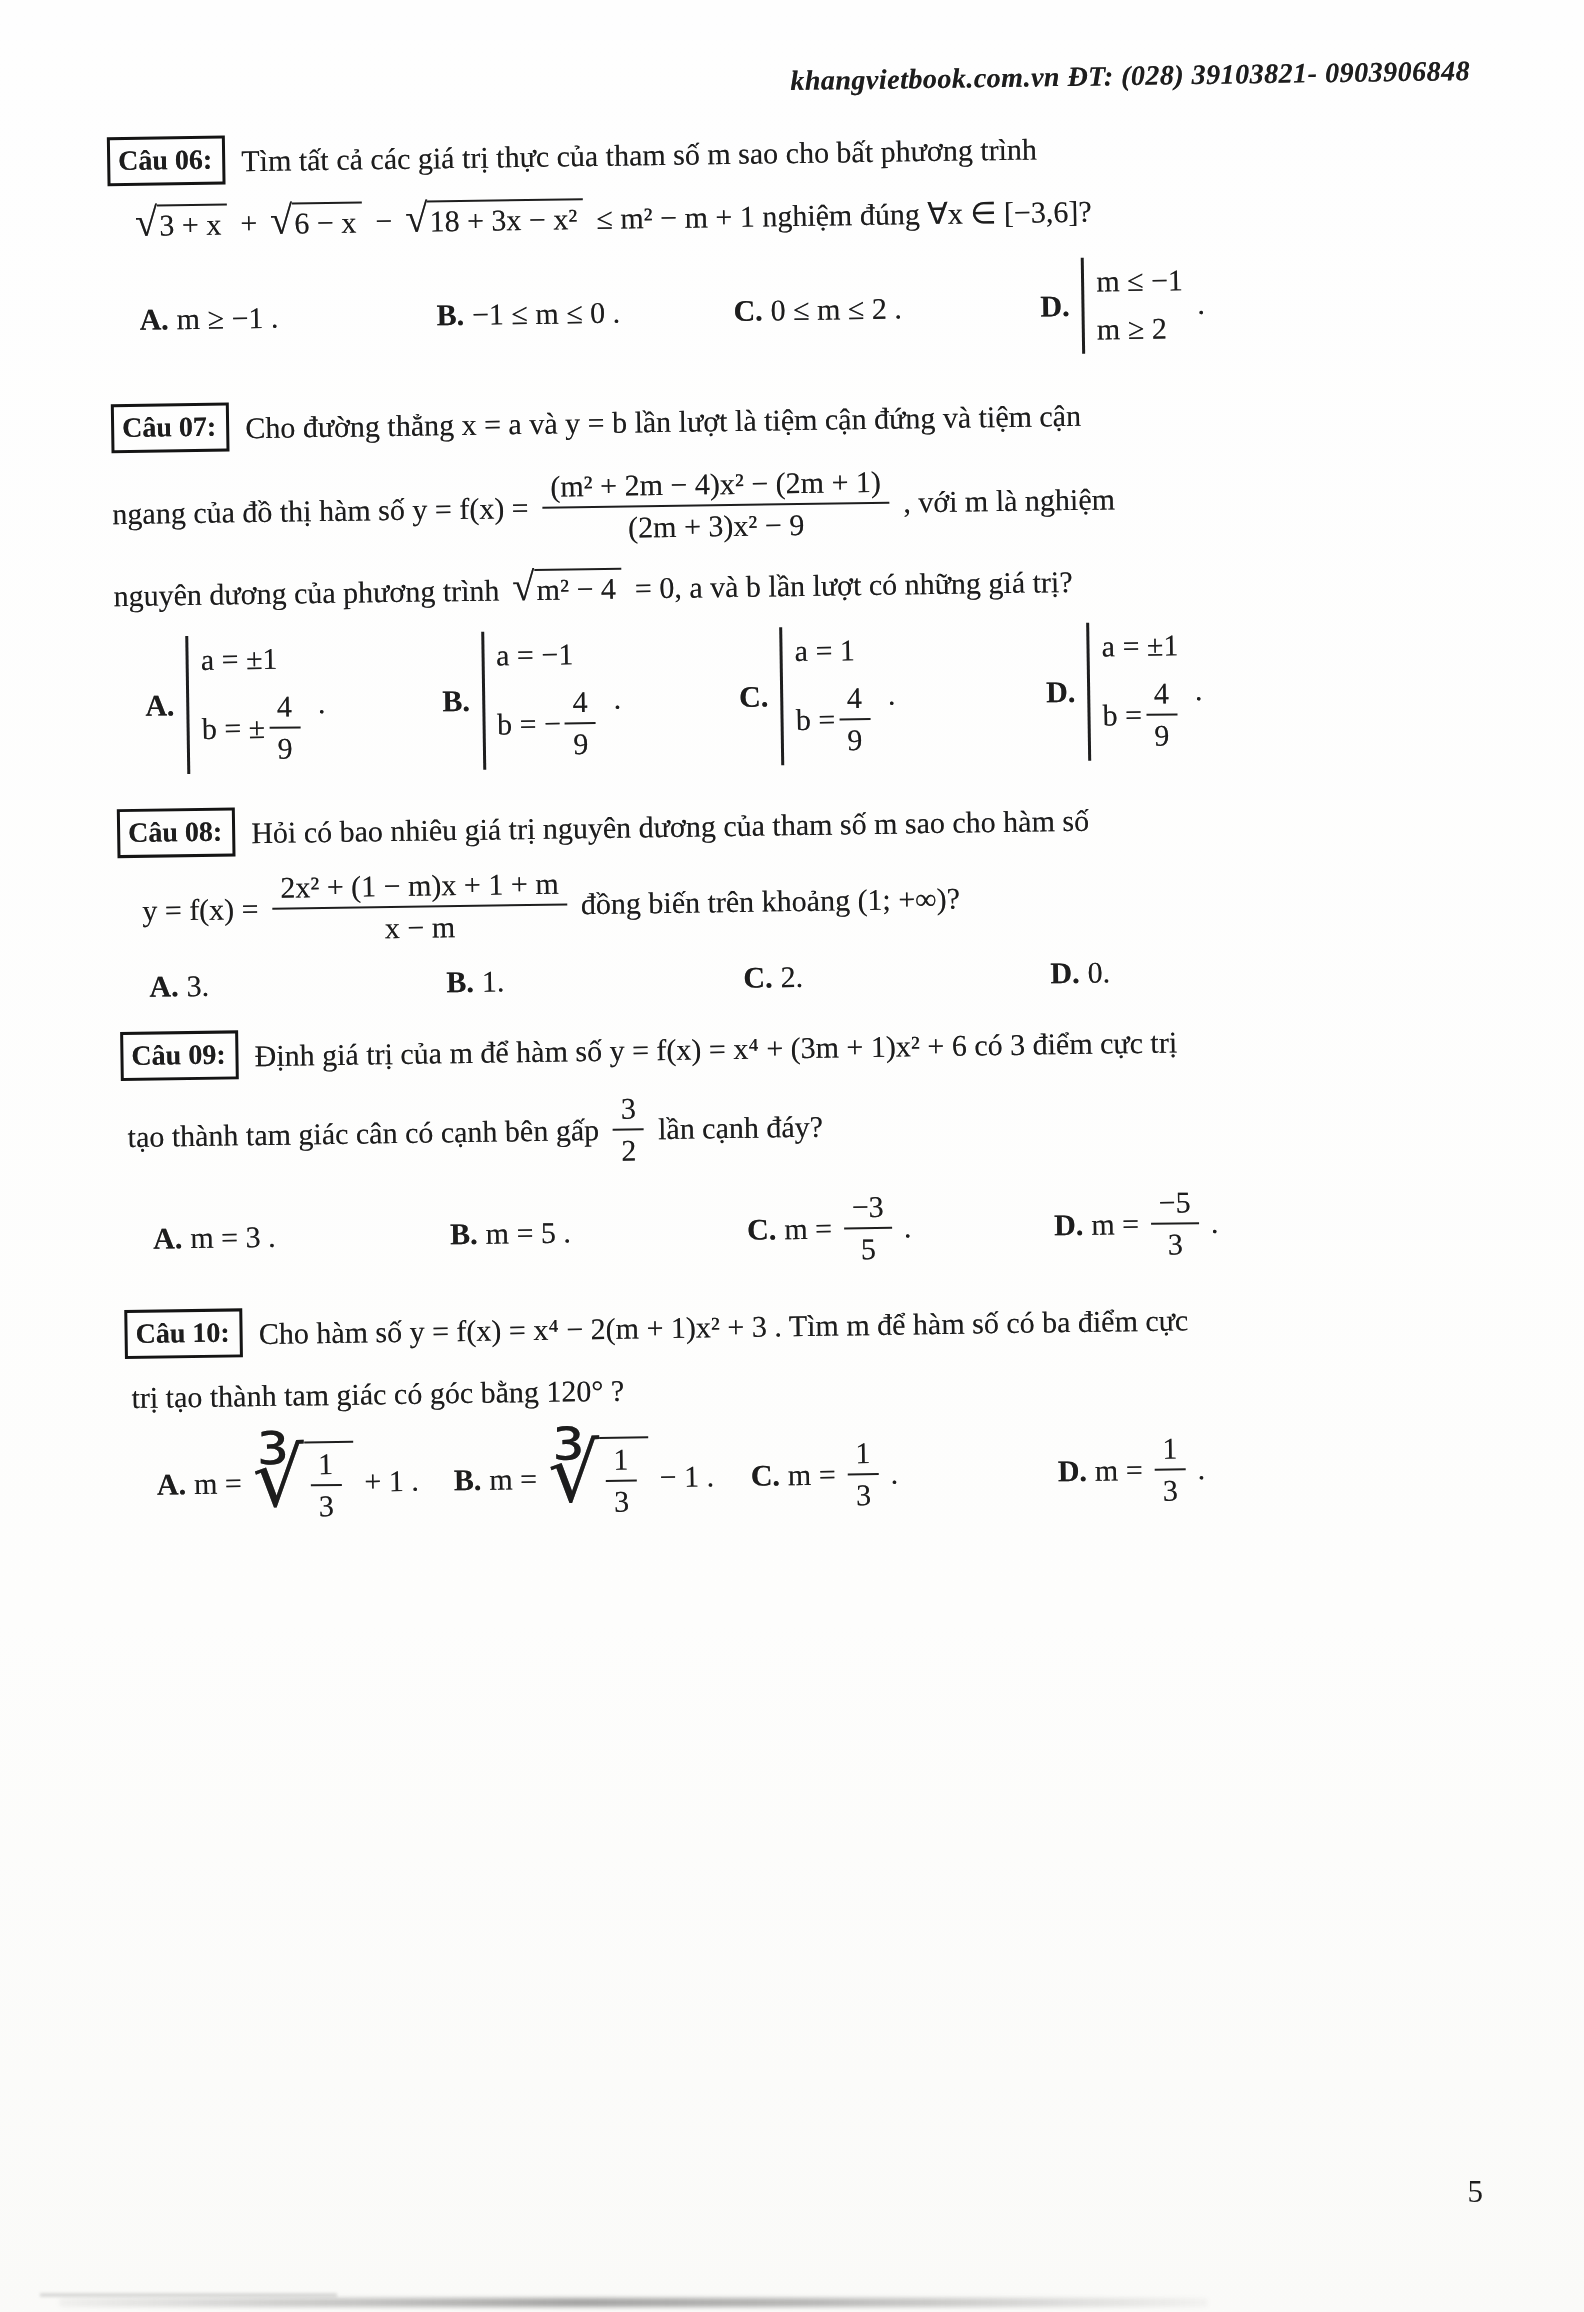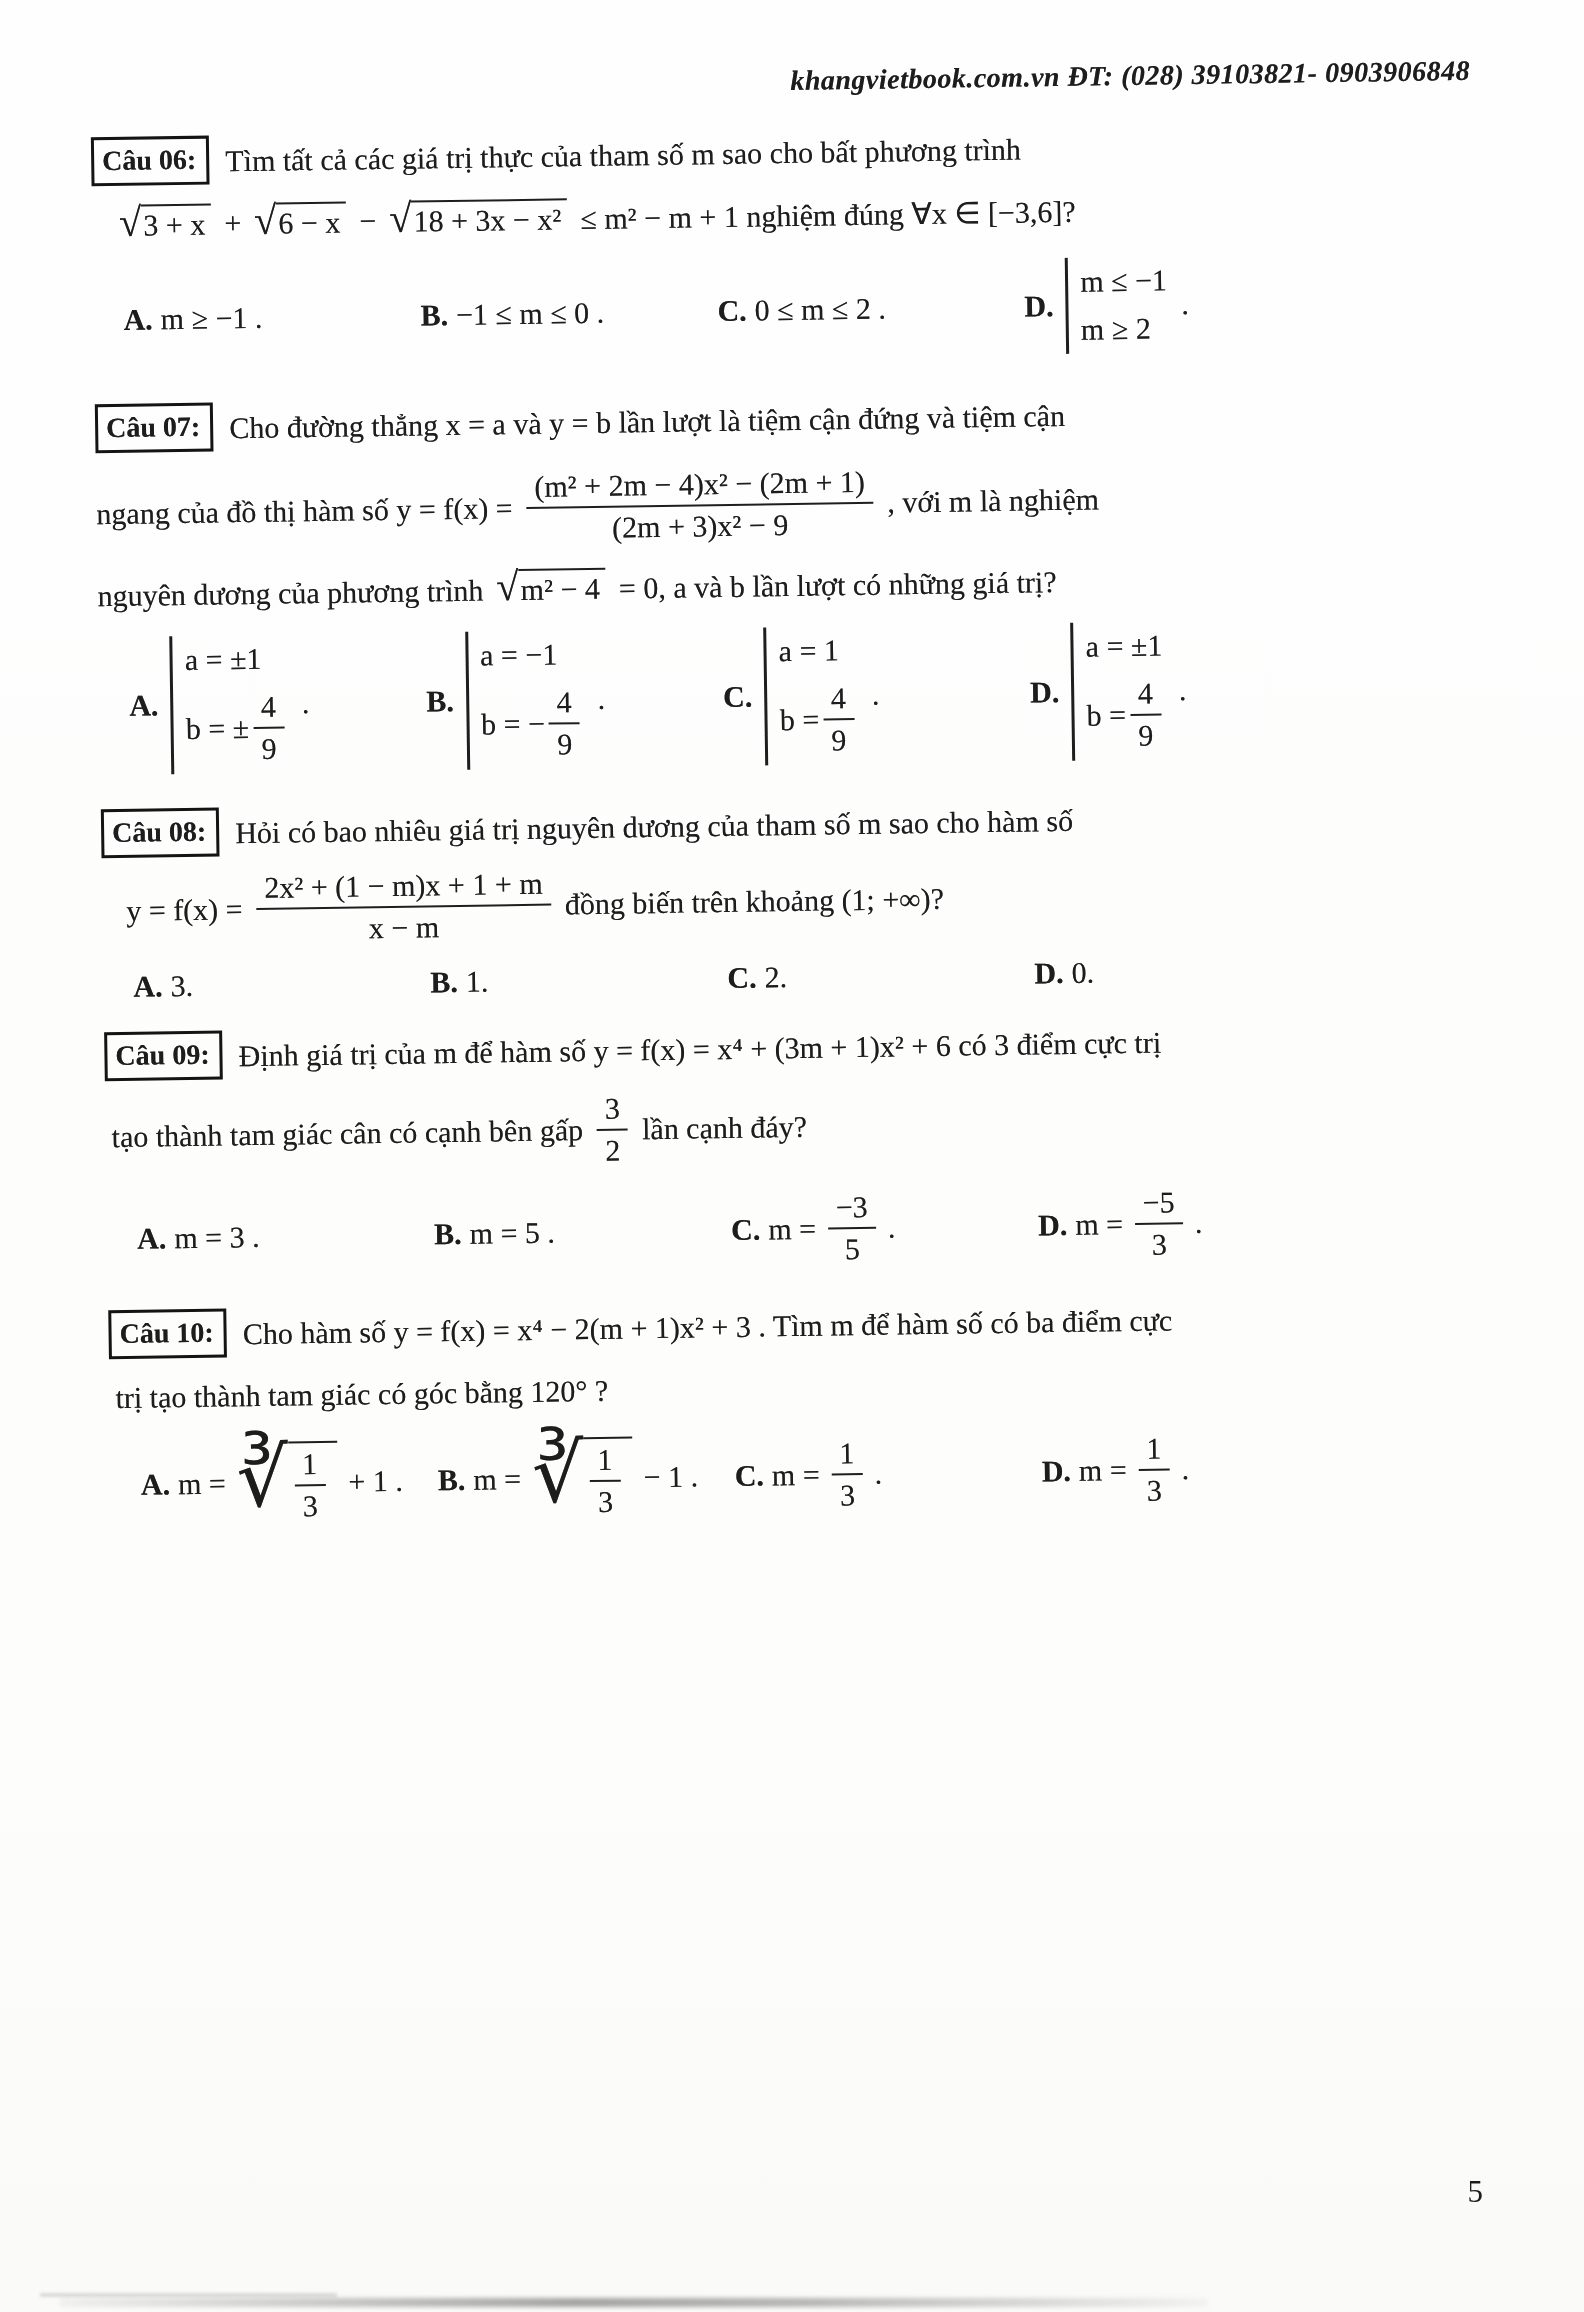--- a/index.html
+++ b/index.html
@@ -8,20 +8,21 @@
     width:1584px; height:2313px;
     background:#ffffff;
     font-family:"Liberation Serif", serif;
     color:#1d1d1d;
     overflow:hidden;
     position:relative;
   }
   .page {
     position:absolute; inset:0;
     background:linear-gradient(180deg,#fefefe 0%, #fdfdfc 70%, #fafaf8 100%);
+    padding-left:16px;
   }
   .content {
     position:relative;
     padding:65px 99px 0 99px;
     font-size:30px;
     transform:rotate(-0.85deg);
     transform-origin:50% 45%;
     text-shadow:0 0 0.5px rgba(20,20,20,0.6);
   }
   .header {

